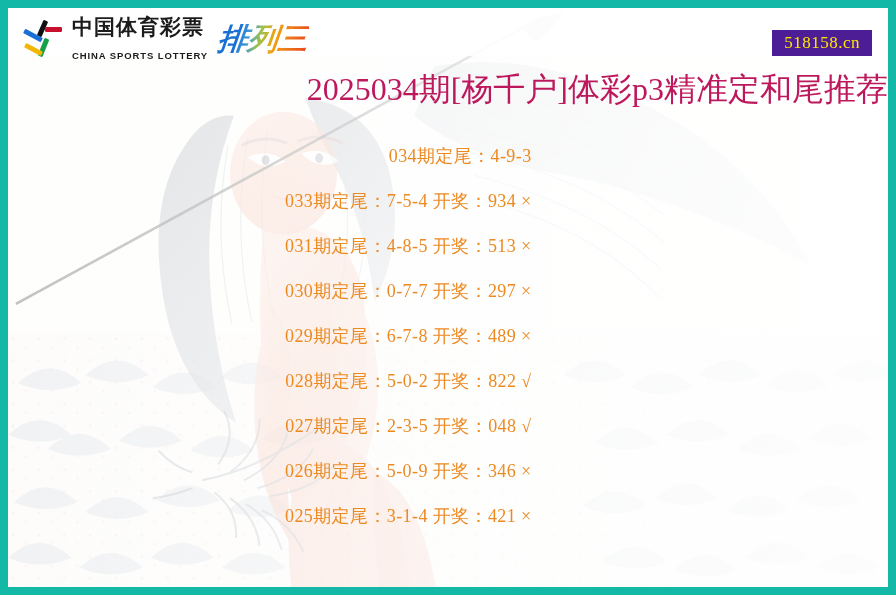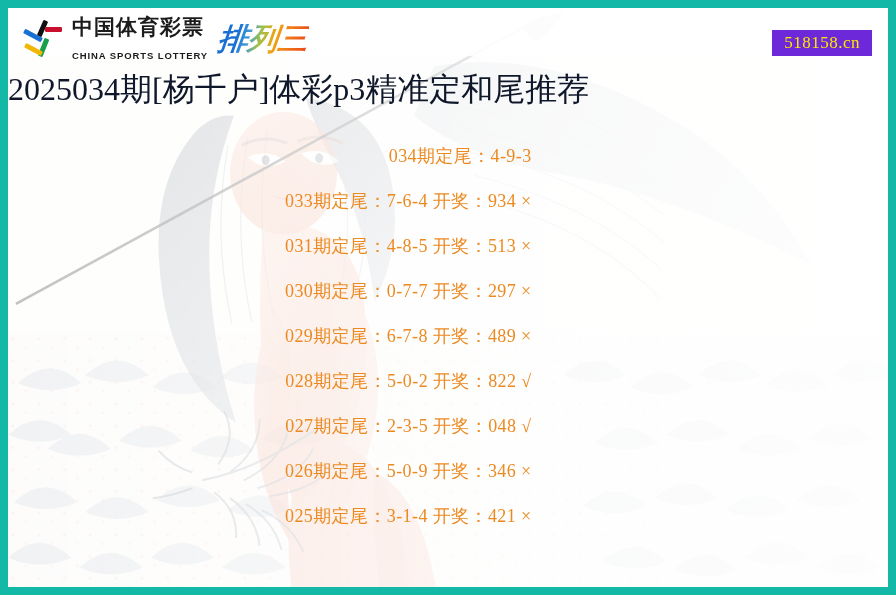--- a/index.html
+++ b/index.html
@@ -92,37 +92,37 @@
     background-clip: text;
     color: transparent;
     line-height: 1;
     transform: skewX(-6deg);
   }
 
   .watermark {
     position: absolute;
     right: 16px;
     top: 18px;
-    background: #6d28d9;
+    background: #4c1d95;
     color: #ffe600;
     font-family: "Liberation Serif", serif;
     font-size: 17px;
     padding: 2px 12px 3px 12px;
     letter-spacing: 0.5px;
     line-height: 1.25;
   }
 
   
   .title {
     position: absolute;
     top: 62px;
     left: 0;
     width: 100%;
-    text-align: left;
-    color: #0f172a;
+    text-align: right;
+    color: #be185d;
     font-family: "Liberation Serif", "DejaVu Serif", serif;
     font-size: 32px;
     line-height: 1.2;
     letter-spacing: 0px;
     z-index: 6;
     white-space: nowrap;
   }
 
   
   .rows {
@@ -310,21 +310,21 @@
       <div class="logo-brand">排列三</div>
     </div>
 
     <div class="watermark">518158.cn</div>
   </div>
 
   <div class="title">2025034期[杨千户]体彩p3精准定和尾推荐</div>
 
   <div class="rows">
     <div class="row">034期定尾：4-9-3</div>
-    <div class="row">033期定尾：7-6-4 开奖：934  ×</div>
+    <div class="row">033期定尾：7-5-4 开奖：934  ×</div>
     <div class="row">031期定尾：4-8-5 开奖：513  ×</div>
     <div class="row">030期定尾：0-7-7 开奖：297  ×</div>
     <div class="row">029期定尾：6-7-8 开奖：489  ×</div>
     <div class="row">028期定尾：5-0-2 开奖：822  √</div>
     <div class="row">027期定尾：2-3-5 开奖：048  √</div>
     <div class="row">026期定尾：5-0-9 开奖：346  ×</div>
     <div class="row">025期定尾：3-1-4 开奖：421  ×</div>
   </div>
 
 </div>

